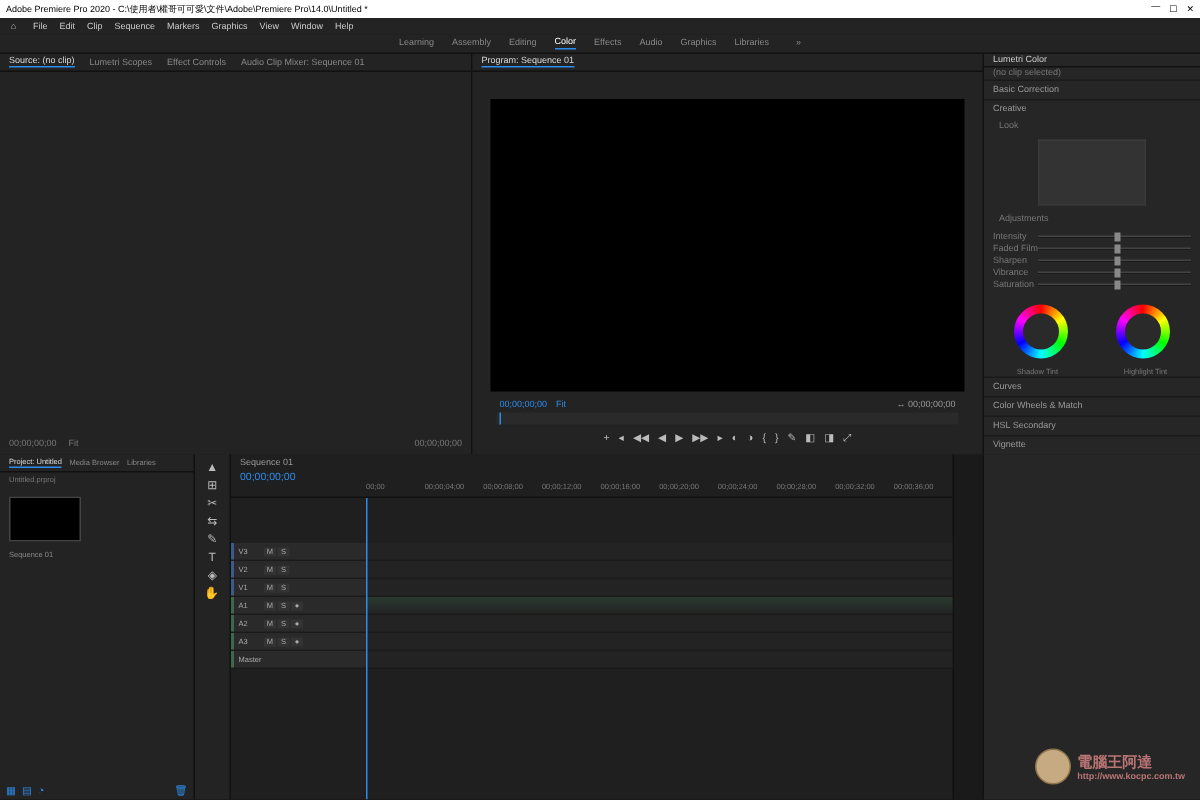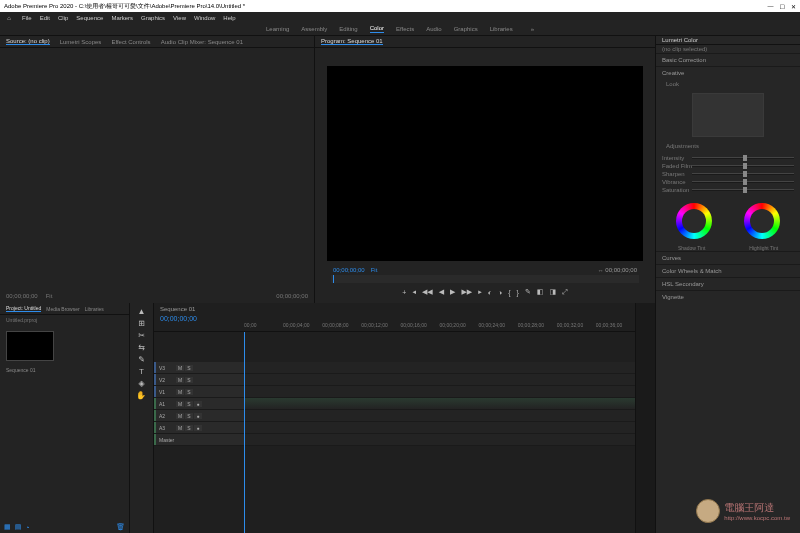--- a/index.html
+++ b/index.html
@@ -58,21 +58,21 @@
 .track { height:12px; display:flex; border-bottom:1px solid #1a1a1a; }
 .track .th { width:90px; background:#2a2a2a; display:flex; align-items:center; padding:0 3px; font-size:5px; color:#aaa; gap:3px; }
 .track .th .tn { width:14px; }
 .track .th .tbtns span { display:inline-block; width:8px; text-align:center; background:#333; margin-right:1px; cursor:pointer; }
 .track.video .th { border-left:2px solid #3a5a8a; }
 .track.audio .th { border-left:2px solid #3a6a4a; }
 .track .clip-area { flex:1; background:#232323; }
 .track.audio.a1 .clip-area { background:linear-gradient(#2a3a30,#232323); }
 .audiometer { width:20px; background:#1a1a1a; border-right:1px solid #111; }
 .lumetri-bottom { width:144px; background:#262626; }
-.watermark { position:absolute; right:10px; bottom:10px; font-size:10px; color:#d88; opacity:.8; pointer-events:none; display:flex; align-items:center; gap:4px; }
+.watermark { position:absolute; right:10px; bottom:10px; font-size:10px; color:#d88; opacity:.8; pointer-events:none; display:flex; align-items:center; gap:4px;font-weight:bold; }
 .watermark .face { width:24px; height:24px; border-radius:50%; background:#eecc99; border:1px solid #aa8855; }
 </style>
 </head>
 <body>
 
 <div class="titlebar">
   <span>Adobe Premiere Pro 2020 - C:\使用者\權哥可可愛\文件\Adobe\Premiere Pro\14.0\Untitled *</span>
   <div class="wincontrols">
     <span>—</span>
     <span>☐</span>

